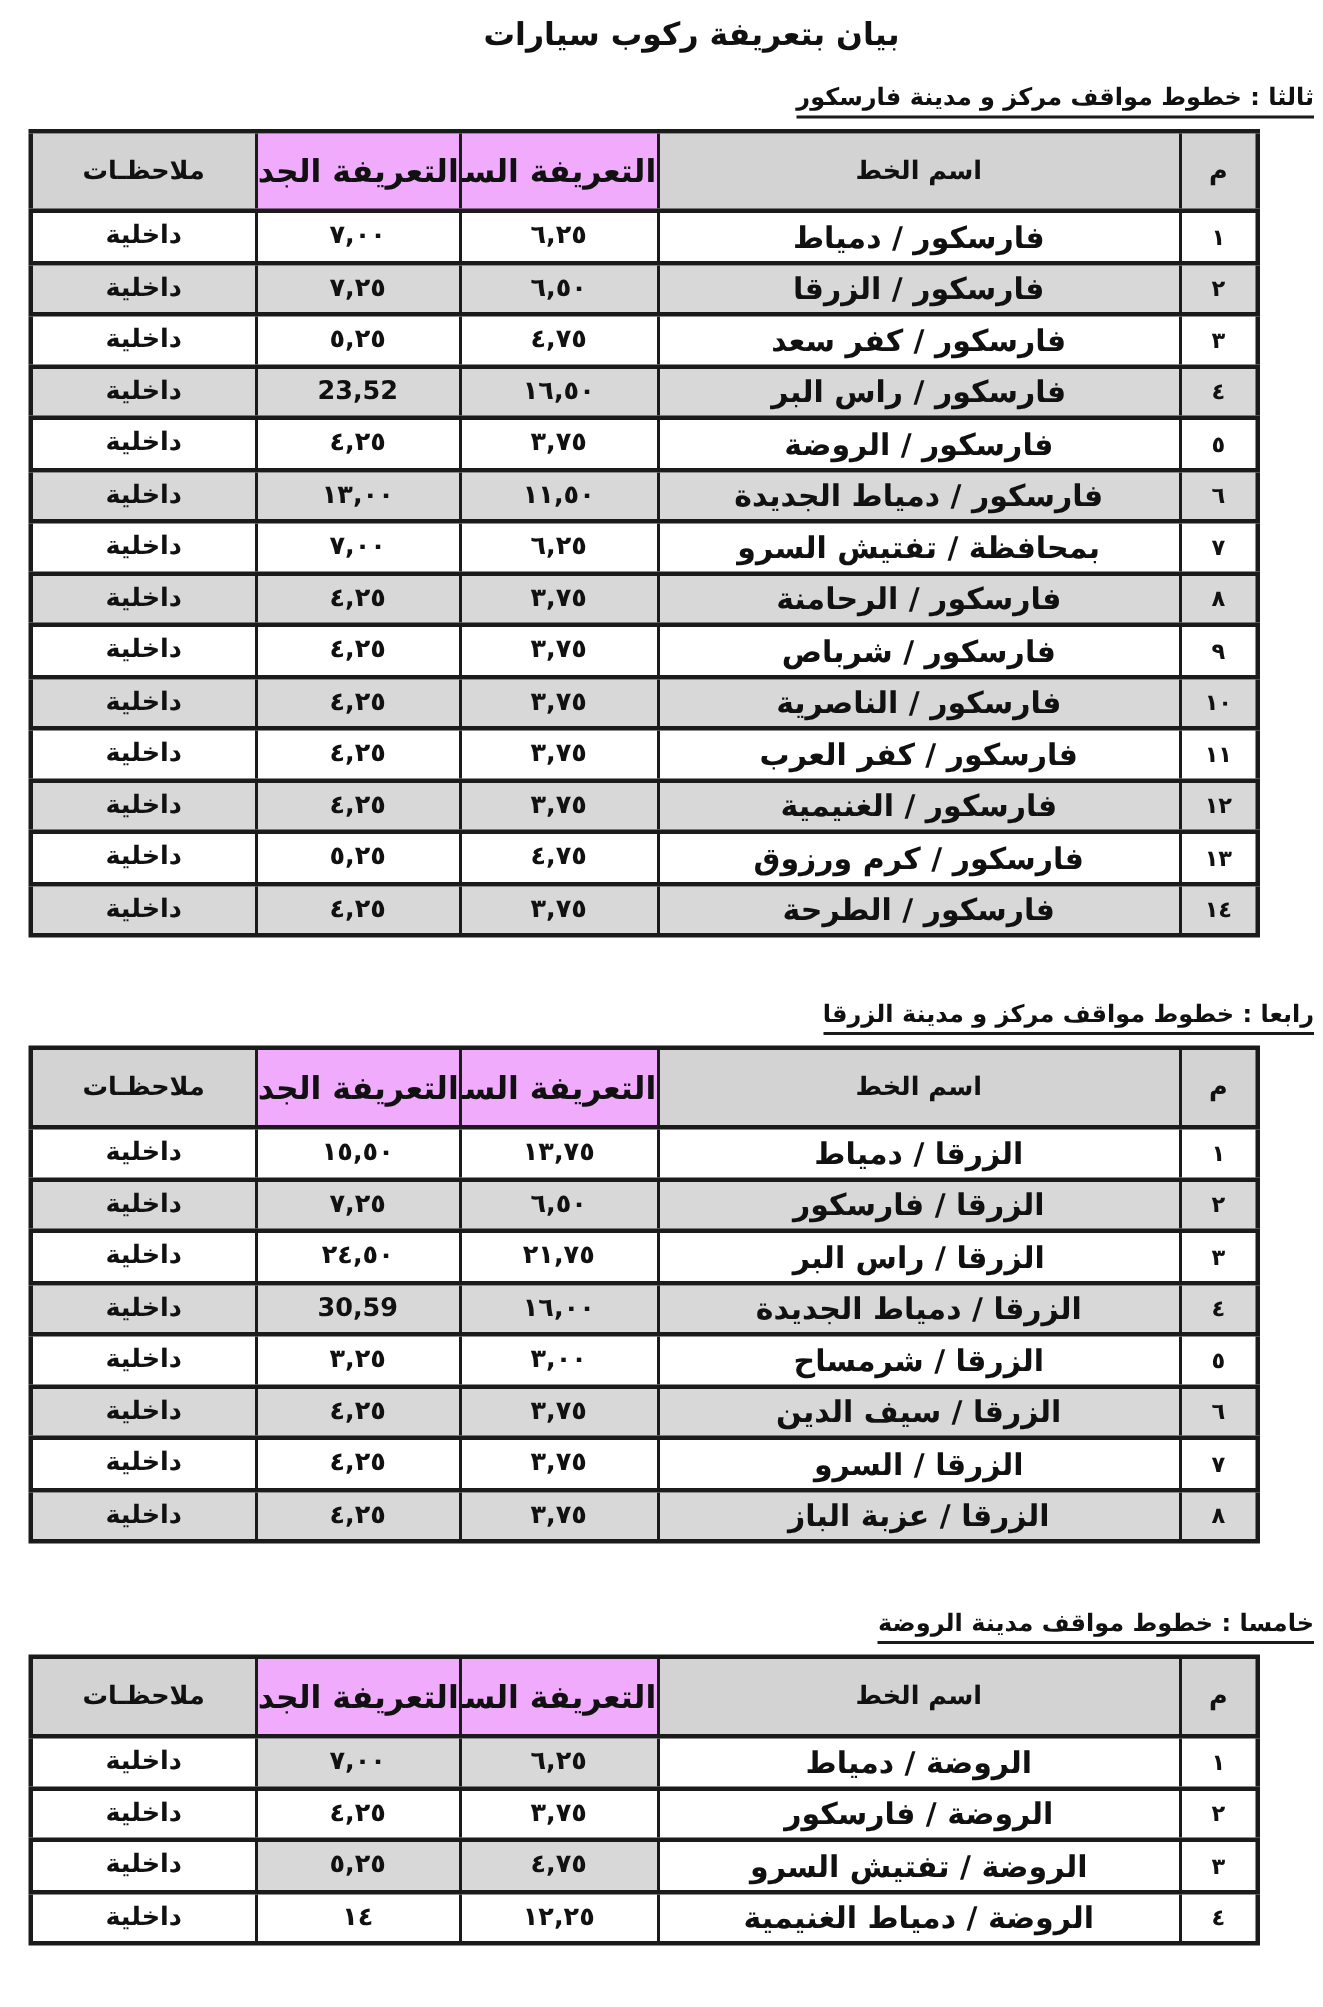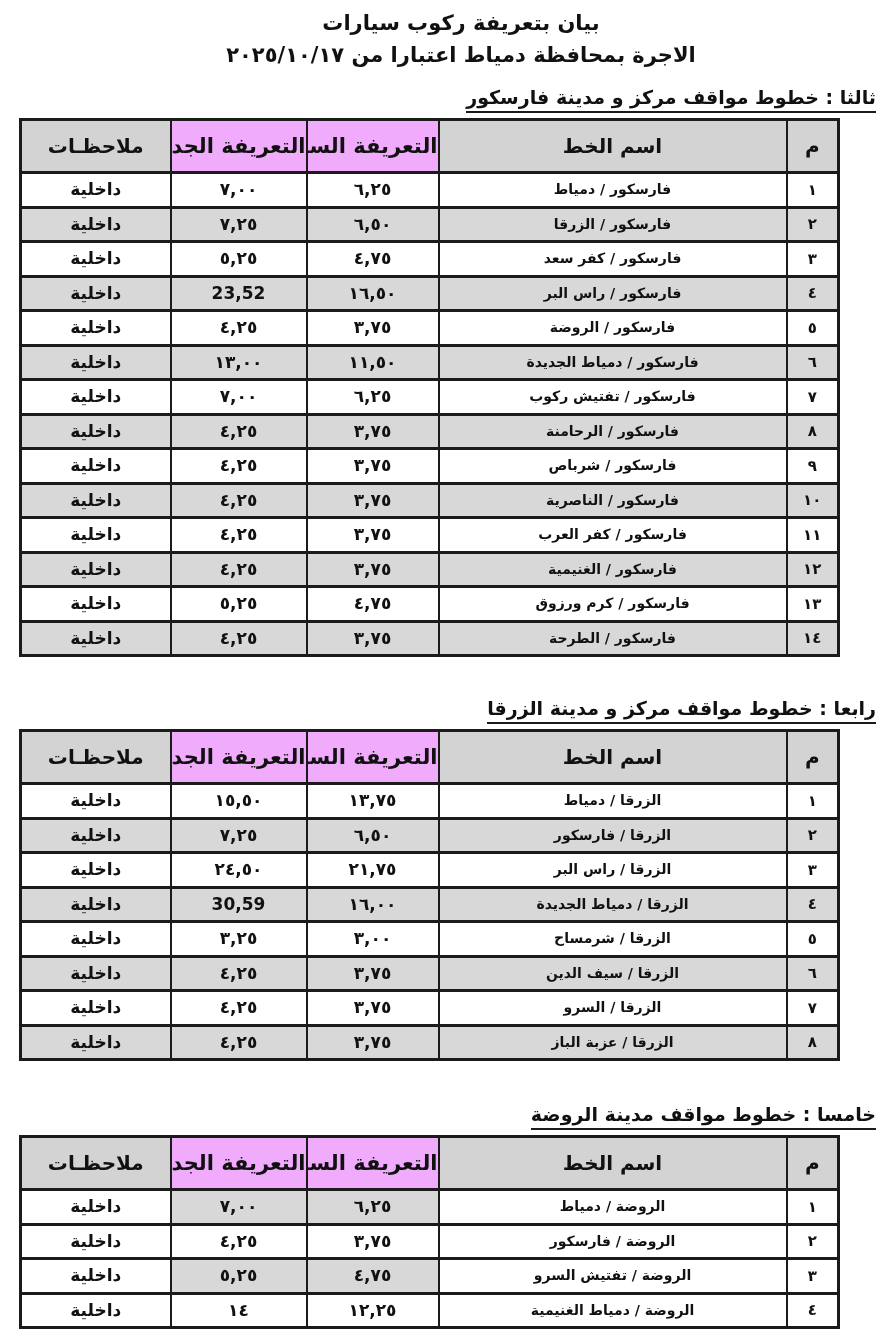--- a/index.html
+++ b/index.html
@@ -13,21 +13,21 @@
   .page { width: 842px; height: 1338px; padding-top: 7px; margin-left: 40px; }
 
   .title-block { text-align: center; margin-bottom: 12px; }
   .doc-title {
     font-size: 21px; font-weight: bold; line-height: 32px;
     letter-spacing: 0.5px;
   }
 
   .section-heading {
     text-align: right;
-    font-size: 19px; font-weight: bold;
+    font-size: 16px; font-weight: bold;
     margin: 0 6px 7px 0;
     line-height: 28px;
   }
   .section-heading .underlined {
     border-bottom: 2.5px solid var(--border-color, #1b1b1b);
     padding-bottom: 3px;
   }
   .sec-1 .section-heading { margin-top: 9px; }
   .sec-2 .section-heading { margin-top: 37px; }
   .sec-3 .section-heading { margin-top: 39px; }
@@ -45,49 +45,48 @@
     border-style: solid;
     border-color: var(--border-color, #1b1b1b);
     border-width: 3px 2px;
     text-align: center;
     vertical-align: middle;
     font-weight: bold;
     overflow: hidden;
   }
   .fare-table th {
     height: 53px;
-    font-size: 20px;
+    font-size: 17px;
     background: var(--header-shade, #d3d3d3);
     white-space: nowrap;
   }
   .fare-table th.col-prev, .fare-table th.col-new {
     background: #f0abfc;
     font-size: 21px;
   }
   .fare-table td { height: 34.5px; font-size: 17px; line-height: 1.1; }
-  .fare-table td.col-name { font-size: 14px; }
+  .fare-table td.col-name { font-size: 20px; }
   .fare-table td.col-m { font-size: 15px; }
 
   .col-m     { width: 52px; }
   .col-name  { width: 348px; }
   .col-prev  { width: 132px; }
   .col-new   { width: 136px; }
   .col-notes { width: 150px; }
 
   tr.row-shaded td { background: var(--row-shade, #d8d8d8); }
   td.cell-shaded   { background: var(--row-shade, #d8d8d8); }
 </style>
 </head>
 <body>
 
 <div class="page">
 
   <div class="title-block">
     <div class="doc-title">بيان بتعريفة ركوب سيارات</div>
-    <div class="doc-title">الاجرة بمحافظة دمياط اعتبارا من ٢٠٢٥/١٠/١٧</div>
   </div>
 
   <section class="sec-1">
     <h2 class="section-heading"><span class="underlined">ثالثا : خطوط مواقف مركز و مدينة فارسكور</span></h2>
     <table class="fare-table">
         <thead>
           <tr>
             <th class="col-m">م</th>
             <th class="col-name">اسم الخط</th>
             <th class="col-prev">التعريفة السابقة</th>
@@ -133,21 +132,21 @@
           </tr>
           <tr class="row-shaded">
             <td class="col-m">٦</td>
             <td class="col-name">فارسكور / دمياط الجديدة</td>
             <td class="col-prev">١١,٥٠</td>
             <td class="col-new">١٣,٠٠</td>
             <td class="col-notes">داخلية</td>
           </tr>
           <tr>
             <td class="col-m">٧</td>
-            <td class="col-name">فارسكور / تفتيش ركوب</td>
+            <td class="col-name">بمحافظة / تفتيش السرو</td>
             <td class="col-prev">٦,٢٥</td>
             <td class="col-new">٧,٠٠</td>
             <td class="col-notes">داخلية</td>
           </tr>
           <tr class="row-shaded">
             <td class="col-m">٨</td>
             <td class="col-name">فارسكور / الرحامنة</td>
             <td class="col-prev">٣,٧٥</td>
             <td class="col-new">٤,٢٥</td>
             <td class="col-notes">داخلية</td>

